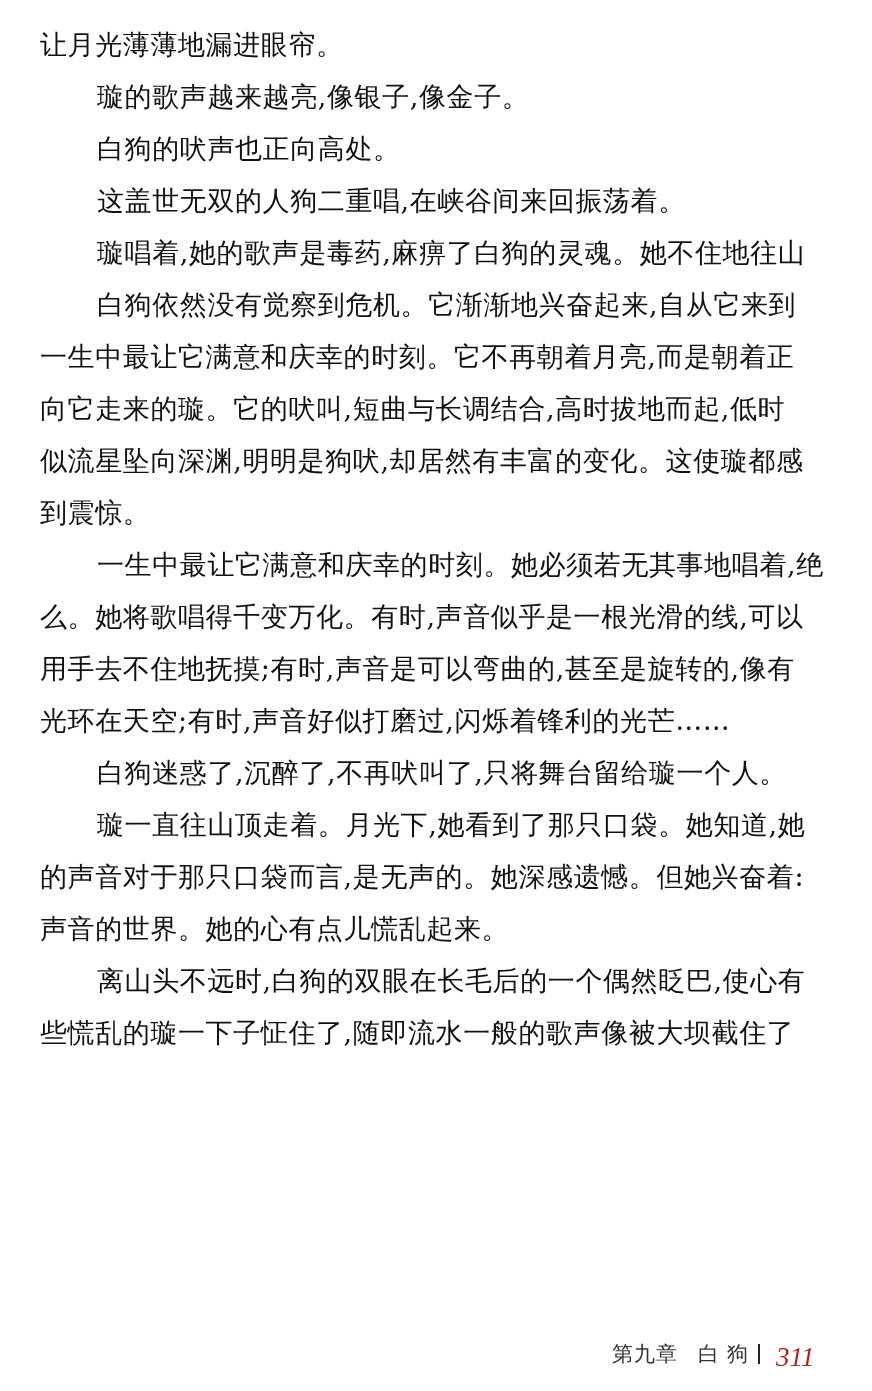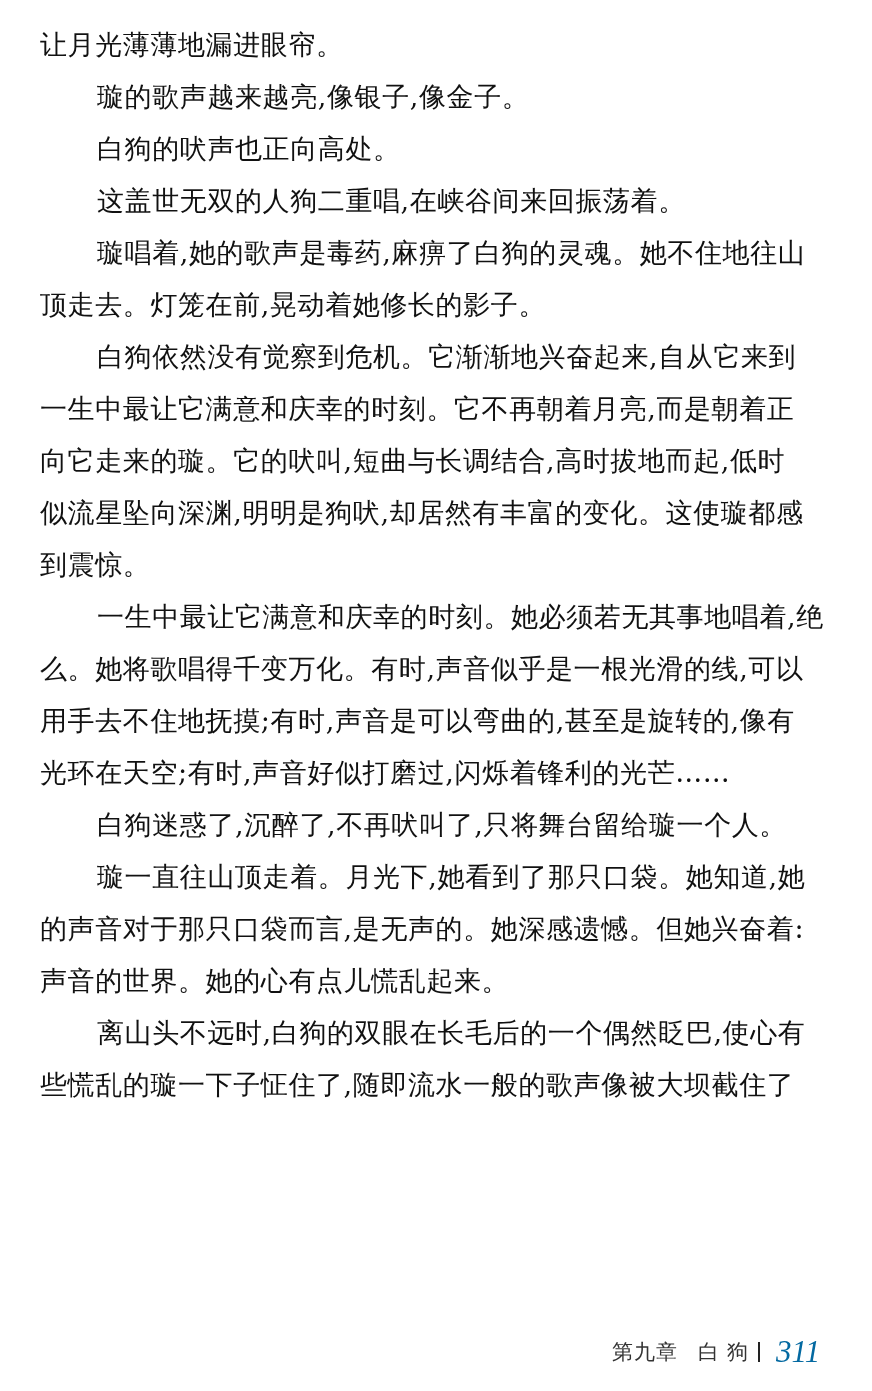--- a/index.html
+++ b/index.html
@@ -21,33 +21,32 @@
     position: absolute; left: 612px; top: 1334px;
     font-size: 21px; color: #333333;
     font-family: "DejaVu Sans", "Liberation Sans", sans-serif;
     display: flex; align-items: center; white-space: nowrap;
   }
   .footer .chapter { letter-spacing: 1px; }
   .footer .section { margin-left: 20px; letter-spacing: 8px; }
   .footer .sep { display: inline-block; width: 2px; height: 20px; background: #222; margin: 0 16px 0 2px; }
   .footer .page-num {
     font-family: "Liberation Serif", "DejaVu Serif", serif; font-style: italic;
-    font-size: 31px; color: #0369a1;
+    font-size: 27px; color: #b91c1c; margin-top: 8px;
   }
 </style>
 </head>
 <body>
 
 <div class="page-body">
   <div class="line">让月光薄薄地漏进眼帘。</div>
   <div class="line indent">璇的歌声越来越亮,像银子,像金子。</div>
   <div class="line indent">白狗的吠声也正向高处。</div>
   <div class="line indent">这盖世无双的人狗二重唱,在峡谷间来回振荡着。</div>
   <div class="line indent">璇唱着,她的歌声是毒药,麻痹了白狗的灵魂。她不住地往山</div>
-  <div class="line">顶走去。灯笼在前,晃动着她修长的影子。</div>
   <div class="line indent">白狗依然没有觉察到危机。它渐渐地兴奋起来,自从它来到</div>
   <div class="line">一生中最让它满意和庆幸的时刻。它不再朝着月亮,而是朝着正</div>
   <div class="line">向它走来的璇。它的吠叫,短曲与长调结合,高时拔地而起,低时</div>
   <div class="line">似流星坠向深渊,明明是狗吠,却居然有丰富的变化。这使璇都感</div>
   <div class="line">到震惊。</div>
   <div class="line indent">一生中最让它满意和庆幸的时刻。她必须若无其事地唱着,绝</div>
   <div class="line">么。她将歌唱得千变万化。有时,声音似乎是一根光滑的线,可以</div>
   <div class="line">用手去不住地抚摸;有时,声音是可以弯曲的,甚至是旋转的,像有</div>
   <div class="line">光环在天空;有时,声音好似打磨过,闪烁着锋利的光芒……</div>
   <div class="line indent">白狗迷惑了,沉醉了,不再吠叫了,只将舞台留给璇一个人。</div>

